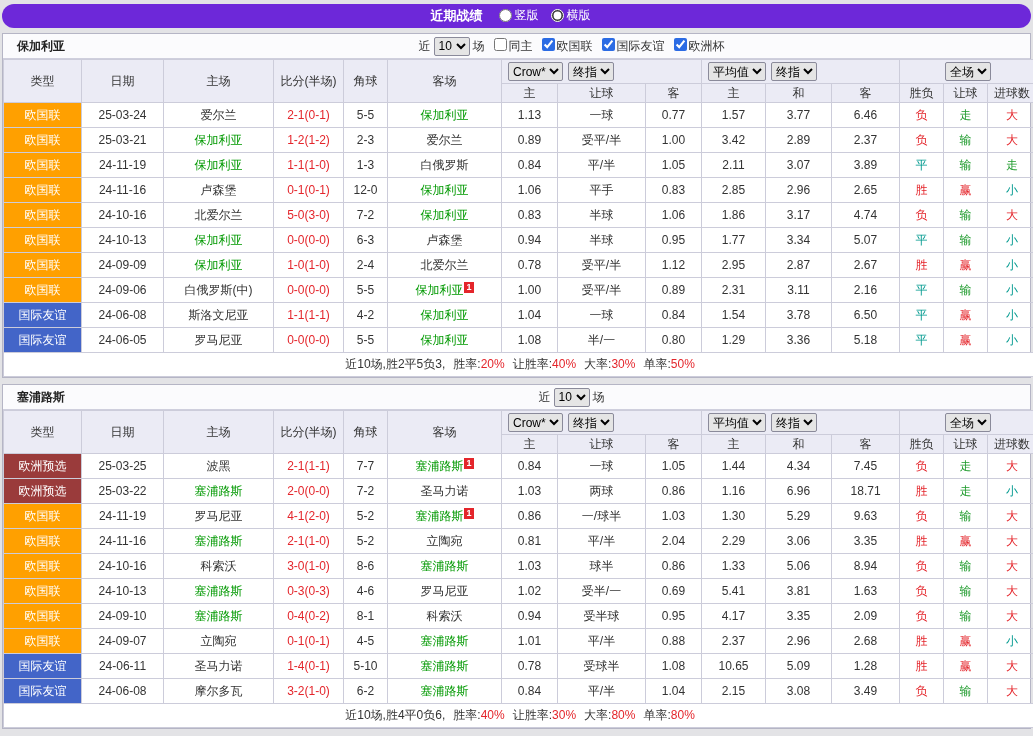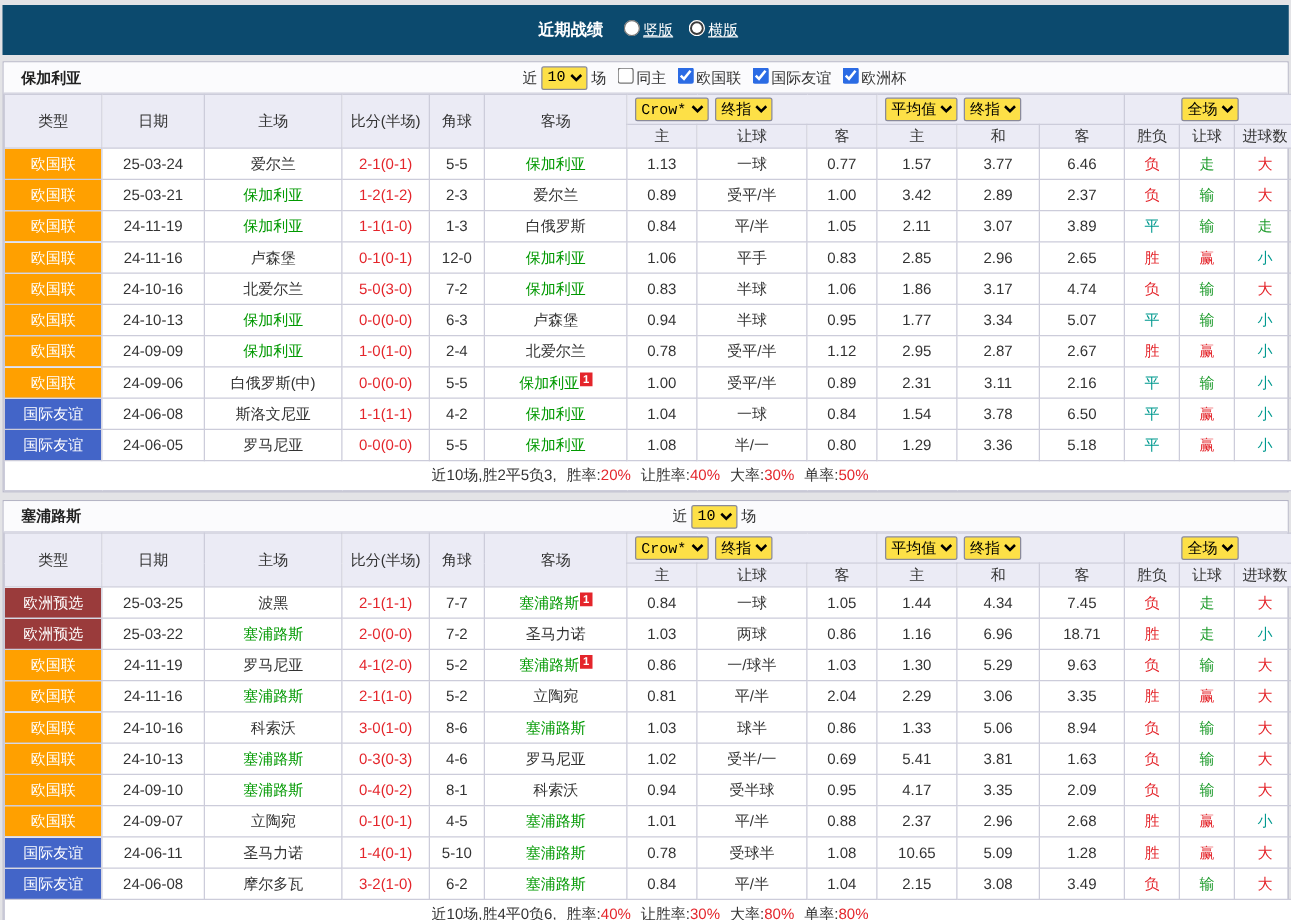--- a/index.html
+++ b/index.html
@@ -1,29 +1,29 @@
 <!DOCTYPE html>
 <html><head>
 <meta charset="utf-8">
 <style>
   *{box-sizing:border-box;}
   body{margin:0;background:#e3e3e6;font-family:"Liberation Sans","DejaVu Sans",sans-serif;font-size:12px;color:#333;}
   .page{width:1029px;margin:0 auto;padding-top:4px;}
-  .titlebar{background:#0c4a6e;height:40px;display:flex;align-items:center;justify-content:center;color:#fff;margin-bottom:5px;}
+  .titlebar{background:#6d28d9;height:24px;display:flex;align-items:center;justify-content:center;color:#fff;margin-bottom:5px;border-radius:12px;}
   .titlebar .title{font-weight:bold;font-size:13px;margin-right:16px;}
-  .titlebar label{display:inline-flex;align-items:flex-start;margin-right:12px;font-size:12px;cursor:pointer;text-decoration:underline;}
+  .titlebar label{display:inline-flex;align-items:center;margin-right:12px;font-size:12px;cursor:pointer;}
   .titlebar input{margin:0 3px 0 0;accent-color:#fff;}
   .section{border:1px solid #b5b5c5;background:#fff;margin-bottom:6px;}
   .filter-row{display:flex;align-items:center;height:25px;background:#fbfbfd;border-bottom:1px solid #cfcfdd;}
   .team-label{width:110px;padding-left:14px;font-weight:bold;color:#222;}
   .controls{flex:1;display:flex;align-items:center;justify-content:center;}
   .controls select{margin:0 3px;}
   label.cb{display:inline-flex;align-items:flex-start;margin-left:9px;cursor:pointer;}
   label.cb input{margin:0 2px 0 0;accent-color:#2b6be4;}
-  select{font-family:Liberation Mono, monospace;font-size:12px;height:19px;border:1px solid #8a8a9a;background:#fde047;border-radius:2px;}
+  select{font-family:Liberation Sans, sans-serif;font-size:12px;height:19px;border:1px solid #8a8a9a;background:#e5e5e5;border-radius:2px;}
   table{width:100%;border-collapse:collapse;table-layout:fixed;}
   th,td{border:1px solid #ccccda;text-align:center;white-space:nowrap;overflow:hidden;padding:0 1px;}
   thead th{background:#ebebf5;font-weight:normal;color:#333;height:24px;}
   thead tr.h2 th{height:19px;}
   thead th.dd{text-align:left;padding-left:6px;}
   thead th.dd select{margin-right:5px;}
   thead th.dd.scope{text-align:center;}
   tbody td{height:25px;}
   td.lg-nations{background:#ffa000;color:#fff;}
   td.lg-friendly{background:#4365c8;color:#fff;}

